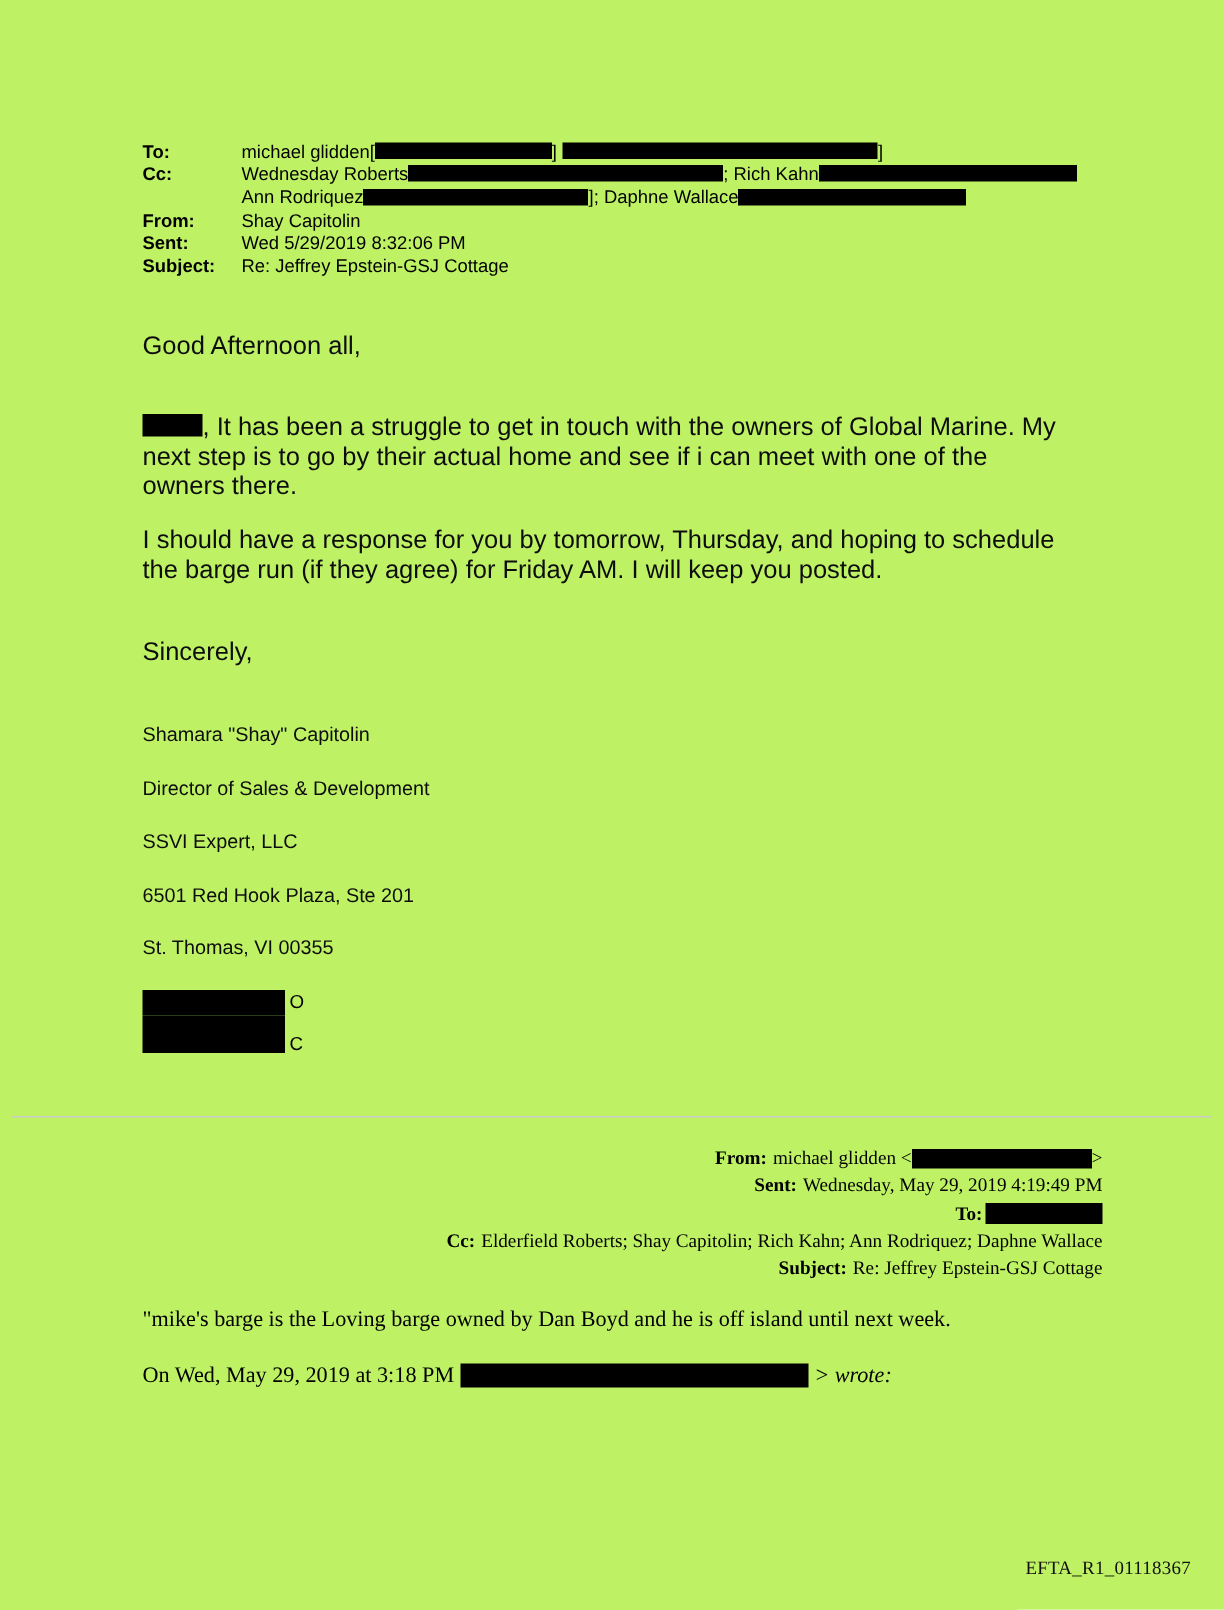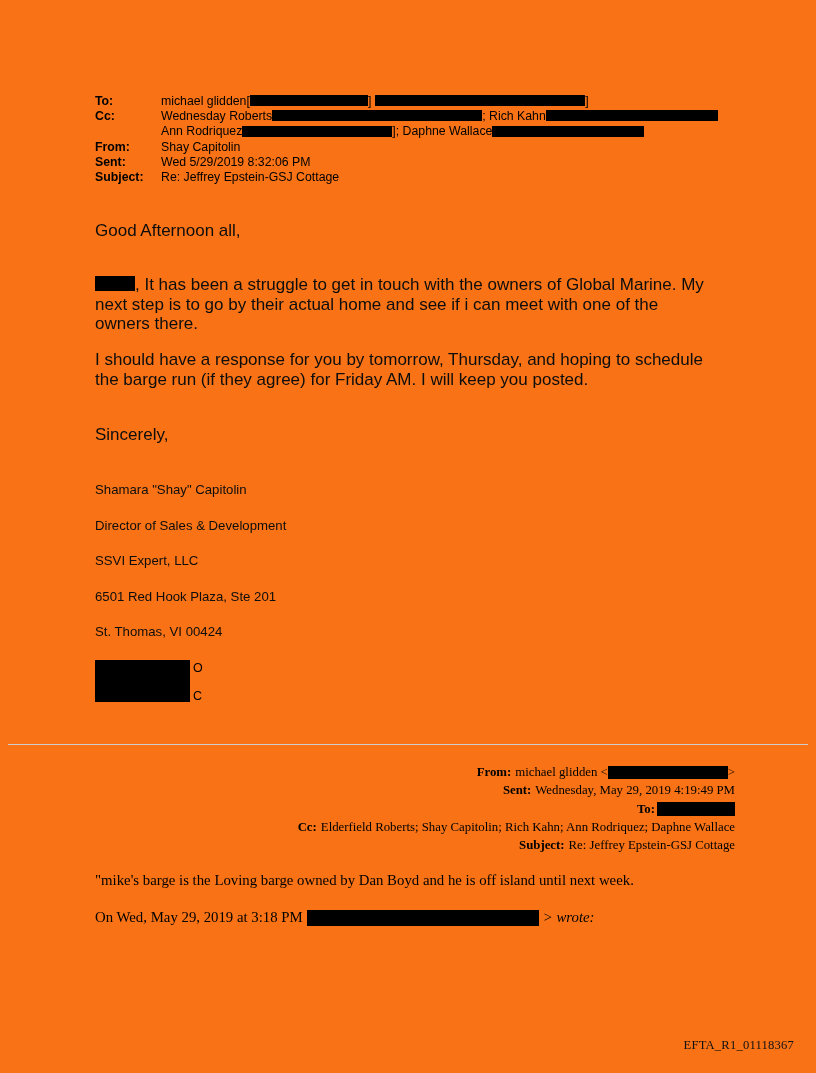--- a/index.html
+++ b/index.html
@@ -13,21 +13,21 @@
     position: relative;
     font-family: "Liberation Sans", sans-serif;
     color: #000000;
     overflow: hidden;
   }
   .page {
     position: absolute;
     left: 0; top: 0;
     width: 816px;
     height: 1073px;
-    background: #f97316;
+    background: #bef264;
   }
 
   
   .hdr {
     position: absolute;
     left: 95px;
     top: 94px;
     width: 640px;
     font-size: 12.3px;
     line-height: 15.2px;
@@ -194,21 +194,21 @@
   <div class="body-text p-para1"><span class="rb" style="width:40px;height:15px;top:-2px;"></span><span>, It has been a struggle to get in touch with the owners of Global Marine.  My next step is to go by their actual home and see if i can meet with one of the owners there.</span></div>
 
   <div class="body-text p-para2">I should have a response for you by tomorrow, Thursday, and hoping to schedule the barge run (if they agree) for Friday AM.  I will keep you posted.</div>
 
   <div class="body-text p-sincerely">Sincerely,</div>
 
   <div class="sig-line sig1">Shamara "Shay" Capitolin</div>
   <div class="sig-line sig2">Director of Sales &amp; Development</div>
   <div class="sig-line sig3">SSVI Expert, LLC</div>
   <div class="sig-line sig4">6501 Red Hook Plaza, Ste 201</div>
-  <div class="sig-line sig5">St. Thomas, VI 00424</div>
+  <div class="sig-line sig5">St. Thomas, VI 00355</div>
 
   <div class="contact-block">
     <div class="contact-row">
       <span class="contact-redact"></span><span class="contact-suffix">O</span>
     </div>
     <div class="contact-row">
       <span class="contact-redact" style="height:25px;"></span><span class="contact-suffix" style="position:relative;top:7px;">C</span>
     </div>
   </div>
 

